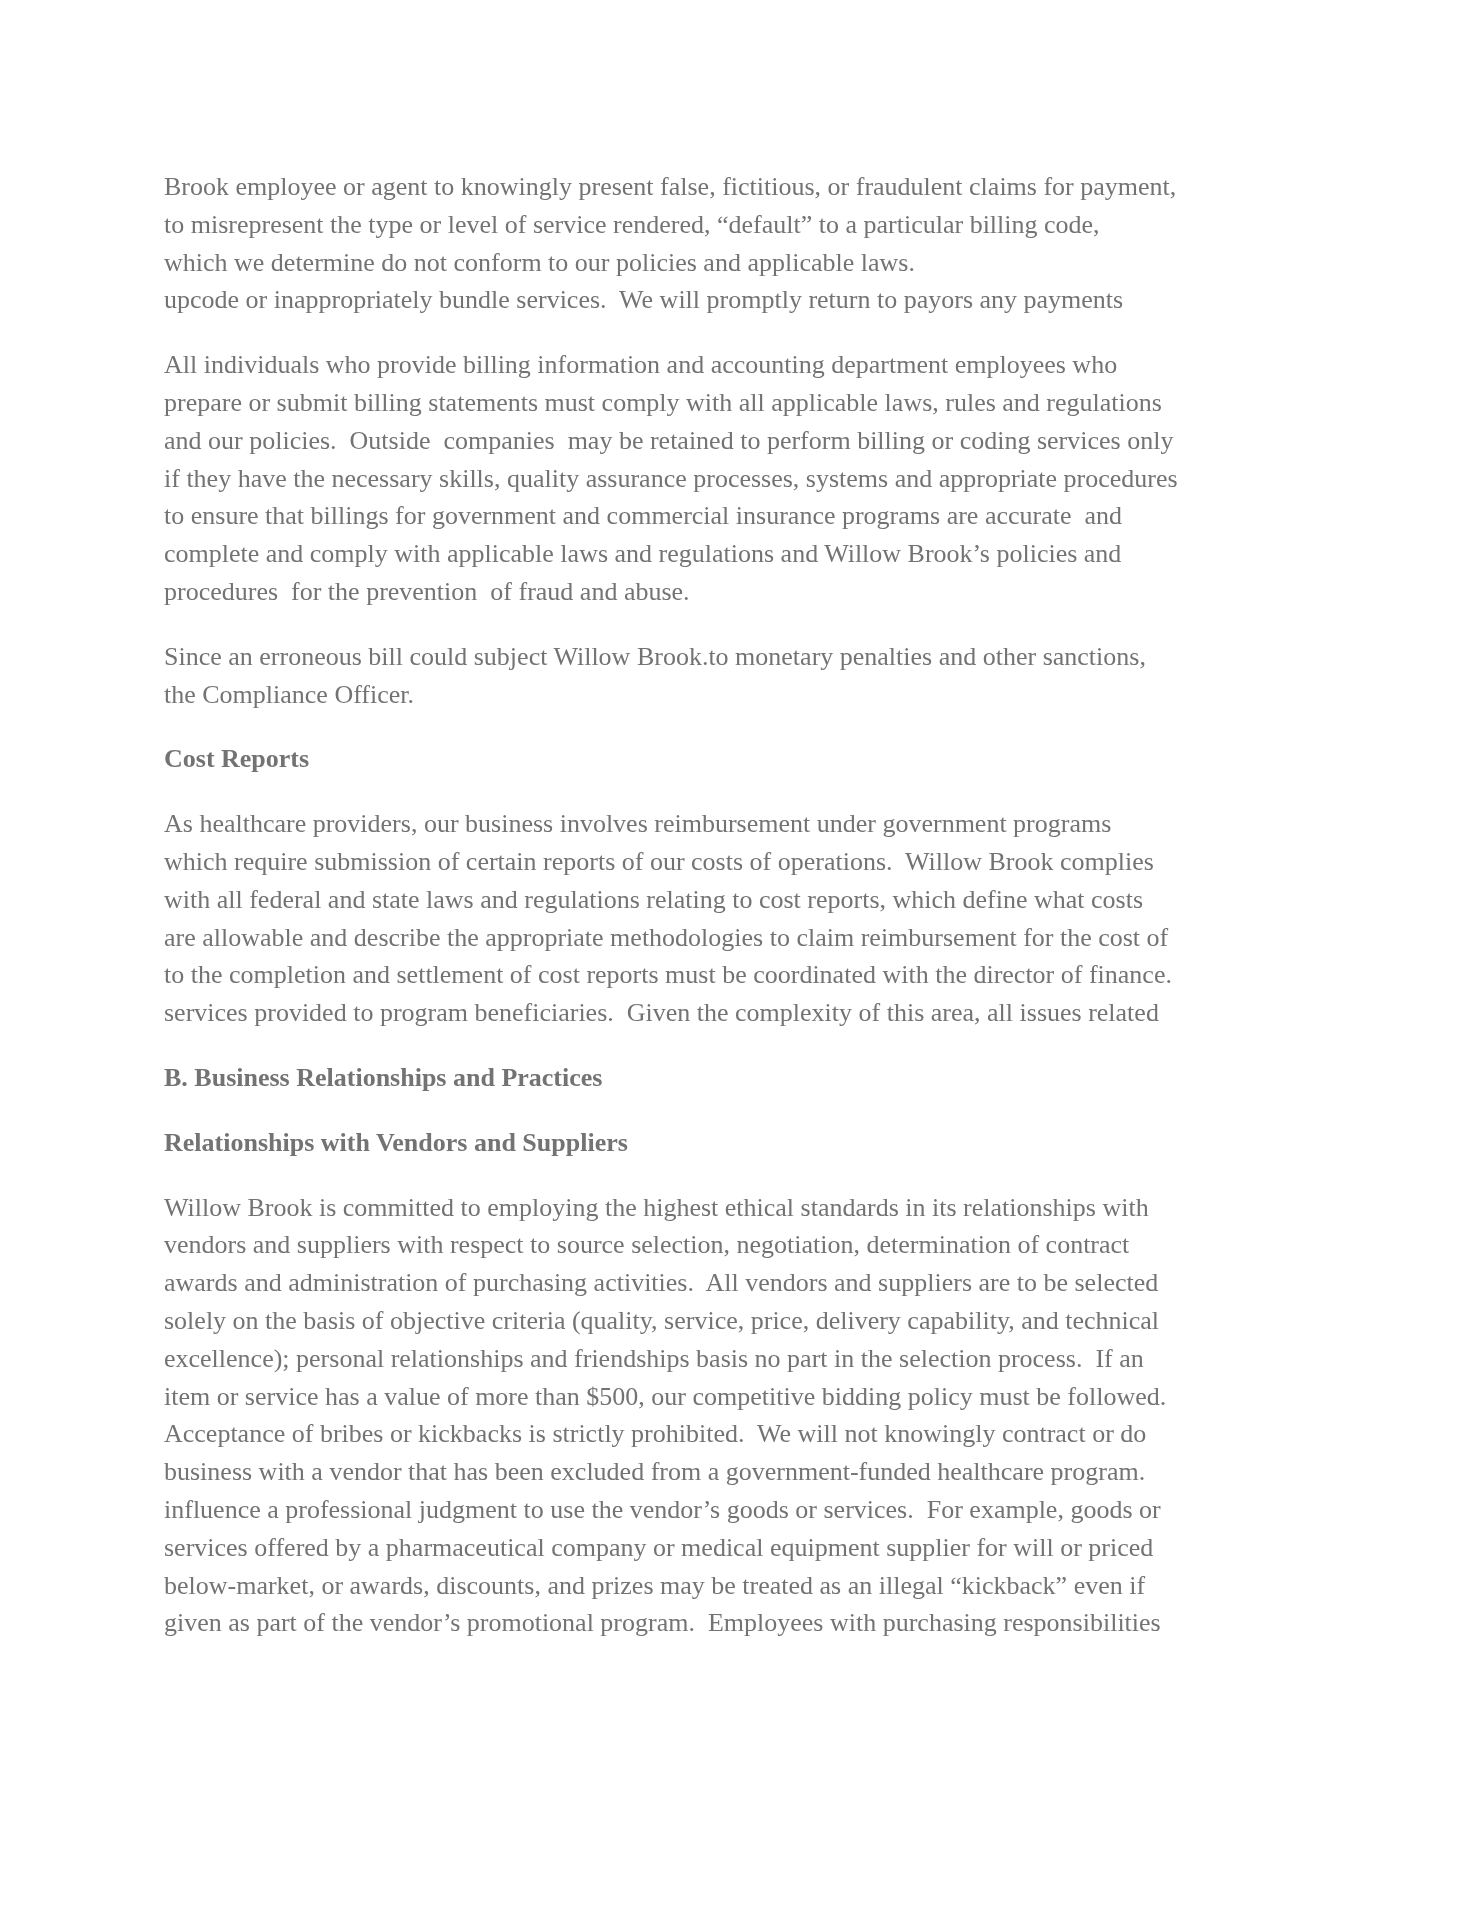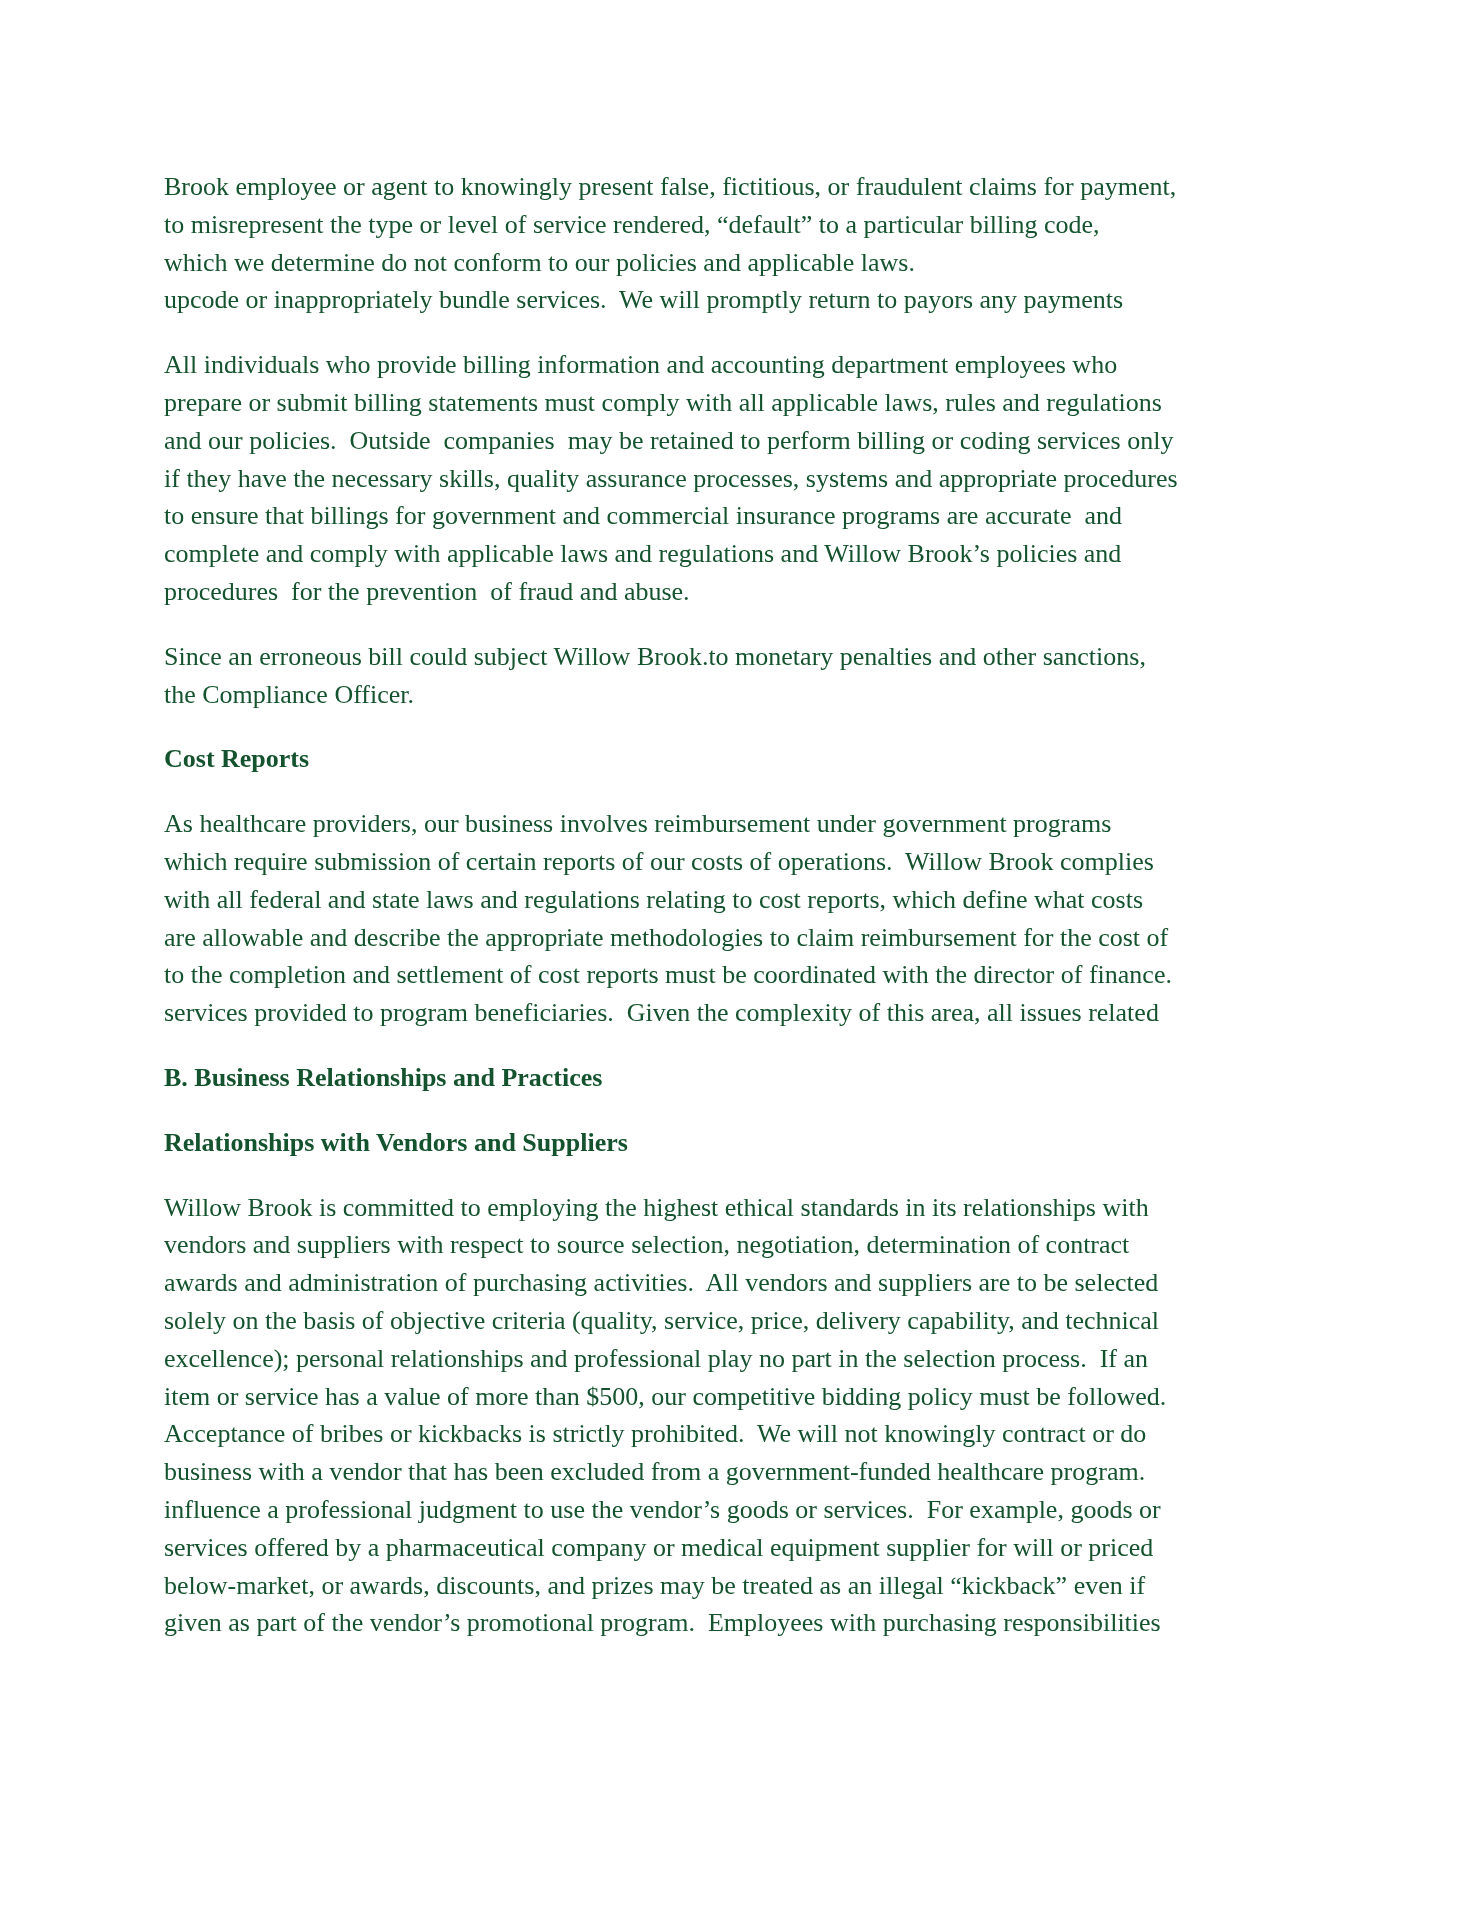--- a/index.html
+++ b/index.html
@@ -7,21 +7,21 @@
     padding: 0;
     background: #ffffff;
   }
   .page {
     position: relative;
     width: 1484px;
     height: 1920px;
     background: #ffffff;
     overflow: hidden;
     font-family: "Liberation Serif", "DejaVu Serif", serif;
-    color: #14532d;
+    color: #737373;
   }
   .doc-body {
     position: absolute;
     top: 168px;
     left: 164px;
     width: 1175px;
   }
   .block {
     margin: 0 0 27px 0;
     padding: 0;
@@ -76,21 +76,21 @@
         <span class="line">B. Business Relationships and Practices</span>
       </h2>
       <h2 class="block heading">
         <span class="line">Relationships with Vendors and Suppliers</span>
       </h2>
       <p class="block paragraph">
         <span class="line">Willow Brook is committed to employing the highest ethical standards in its relationships with</span>
         <span class="line">vendors and suppliers with respect to source selection, negotiation, determination of contract</span>
         <span class="line">awards and administration of purchasing activities.  All vendors and suppliers are to be selected</span>
         <span class="line">solely on the basis of objective criteria (quality, service, price, delivery capability, and technical</span>
-        <span class="line">excellence); personal relationships and professional play no part in the selection process.  If an</span>
+        <span class="line">excellence); personal relationships and friendships basis no part in the selection process.  If an</span>
         <span class="line">item or service has a value of more than $500, our competitive bidding policy must be followed.</span>
         <span class="line">Acceptance of bribes or kickbacks is strictly prohibited.  We will not knowingly contract or do</span>
         <span class="line">business with a vendor that has been excluded from a government-funded healthcare program.</span>
         <span class="line">influence a professional judgment to use the vendor’s goods or services.  For example, goods or</span>
         <span class="line">services offered by a pharmaceutical company or medical equipment supplier for will or priced</span>
         <span class="line">below-market, or awards, discounts, and prizes may be treated as an illegal “kickback” even if</span>
         <span class="line">given as part of the vendor’s promotional program.  Employees with purchasing responsibilities</span>
       </p>
     </div>
 </div>

